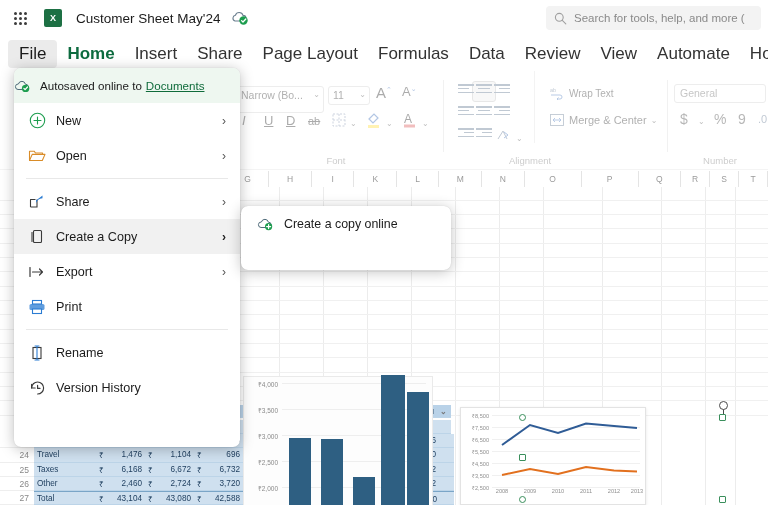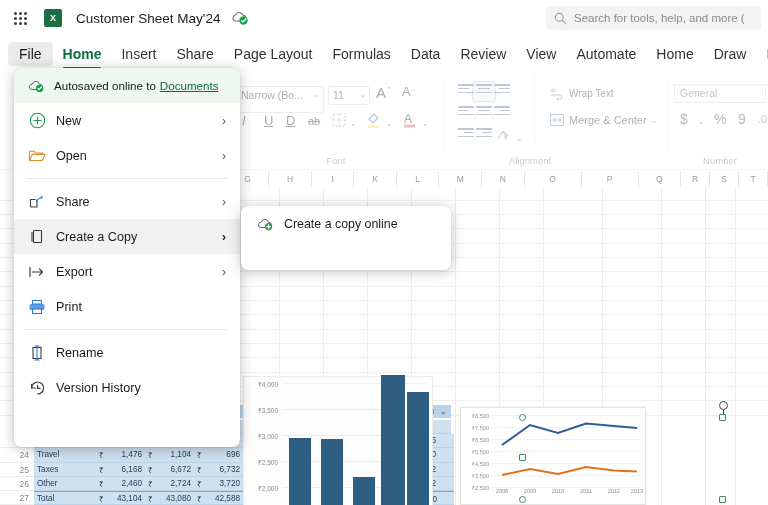--- a/index.html
+++ b/index.html
@@ -32,21 +32,21 @@
   }
   .searchwrap .sicon { width:13px; height:13px; flex:0 0 13px; opacity:.62; }
   .searchwrap .stext { margin-left:7px; font-size:11.5px; color:#8a8a8a; white-space:nowrap;
                        overflow:hidden; text-overflow:clip; }
 
   
   .tabbar {
     position:absolute; top:41px; left:0; width:768px; height:26px;
     display:flex; align-items:center; padding-left:8px; background:#fff;
   }
-  .tab { font-size:14px; color:#333; padding:3px 10px; white-space:nowrap; cursor:pointer;
+  .tab { font-size:17px; color:#333; padding:3px 10px; white-space:nowrap; cursor:pointer;
          position:relative; }
   .tab.file { background:#ebebeb; border-radius:4px; color:#1b1b1b; padding:4px 11px; }
   .tab.active { color:#0d6b3f; font-weight:bold; }
   .tab.active::after {
     content:""; position:absolute; left:10px; right:10px; bottom:-4px; height:2.5px;
     background:#107c41; border-radius:2px;
   }
   .tab.ctx { color:#107c41; }
 
   
@@ -125,21 +125,21 @@
   .rotstem { position:absolute; width:1px; background:#4a4a4a; }
 
   
   .filemenu {
     position:absolute; left:14px; top:68px; width:226px; height:379px;
     background:#ffffff; border-radius:7px;
     box-shadow:0 2px 14px rgba(0,0,0,.26), 0 0 1px rgba(0,0,0,.2);
     overflow:hidden; z-index:40;
   }
   .autosave {
-    height:35px; background:#eef7f0; display:flex; align-items:center; padding:0 14px;
+    height:35px; background:#eef7f0; display:flex; align-items:center; padding:0 0;
     font-size:11.6px; color:#1b1b1b;
   }
   .autosave .link { color:#0f6b3b; text-decoration:underline; margin-left:4px; }
   .mi {
     height:35px; display:flex; align-items:center; padding:0 12px; font-size:12.6px; color:#1b1b1b;
     cursor:pointer; position:relative;
   }
   .mi.sel { background:#f1f1f1; }
   .mi .ico { width:22px; flex:0 0 22px; display:flex; align-items:center; justify-content:center; }
   .mi .lab { margin-left:8px; white-space:nowrap; }

